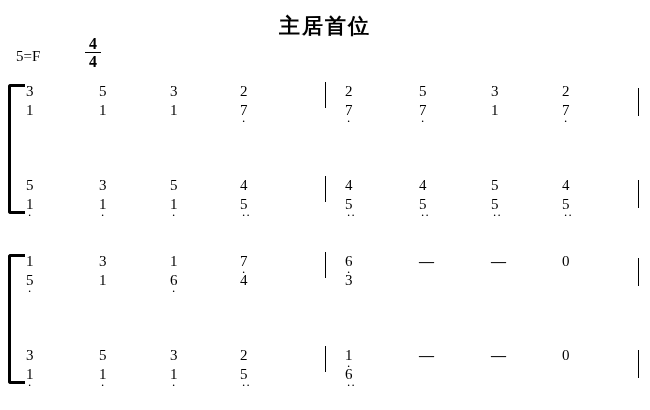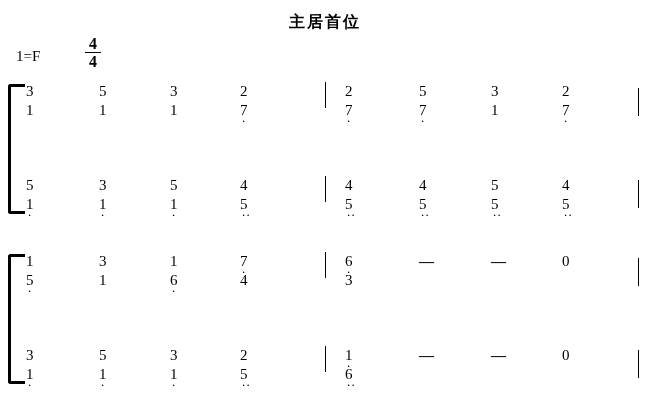--- a/index.html
+++ b/index.html
@@ -15,21 +15,21 @@
     position: relative;
     overflow: hidden;
   }
   .title {
     position: absolute;
     top: 12px;
     left: 0;
     width: 650px;
     text-align: center;
     font-family: "Liberation Serif", serif;
-    font-size: 16px;
+    font-size: 21px;
     font-weight: bold;
     letter-spacing: 2px;
   }
   .key-sig {
     position: absolute;
     left: 16px;
     top: 48px;
     font-size: 15px;
     font-family: "Liberation Serif", serif;
   }
@@ -117,21 +117,21 @@
     position: absolute;
     width: 0;
     border-left: 1.6px solid #000;
   }
 </style>
 </head>
 <body>
 
 <div class="title">主居首位</div>
 
-<div class="key-sig">1=F</div>
+<div class="key-sig">5=F</div>
 
 <div class="time-sig">
   <span class="num">4</span>
   <span class="bar"></span>
   <span class="den">4</span>
 </div>
 
 <div class="brace" style="left:8px; top:84px; height:124px;"></div>
 <div class="system" id="sys1">
     <div class="cell" style="left: 26px; top: 84px;">

